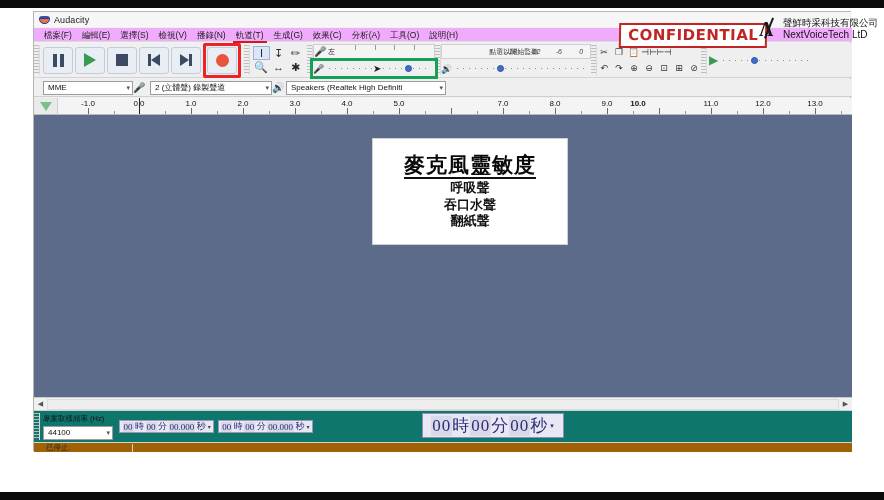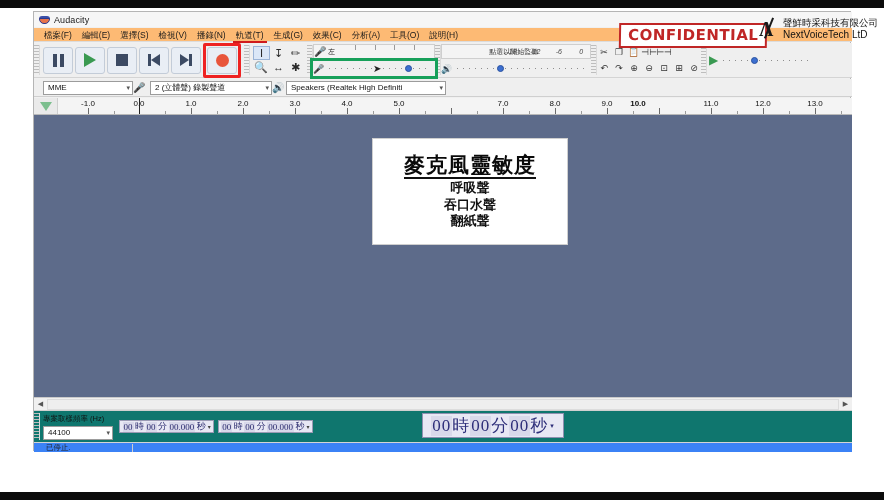--- a/index.html
+++ b/index.html
@@ -43,21 +43,21 @@
   }
   .aud-logo .band {
     position:absolute; left:0; top:1px; width:11px; height:3px;
     background:#3b4fa8; border-radius:5px 5px 0 0;
   }
   #title-text { font-size:9px; color:#202020; letter-spacing:0.1px; }
 
   
   #menubar {
     position:absolute; left:0; top:16px; width:818px; height:14px;
-    background:#fdba74;
+    background:#f0abfc;
     display:flex; align-items:center; padding-left:5px;
     border-bottom:1px solid #dcdcdc;
   }
   .menu-item {
     font-size:8.5px; color:#1a1a1a; padding:0 5px; line-height:14px;
     white-space:nowrap; cursor:default; position:relative;
   }
   .menu-item.active-underline::after {
     content:""; position:absolute; left:2px; right:2px; bottom:-1px;
     height:2px; background:#d01b1b;
@@ -220,21 +220,21 @@
     background:#e8e8f4; border:1px solid #8f8fb0;
     display:flex; align-items:center; justify-content:center;
     font-family:"Liberation Serif","DejaVu Serif",serif; font-size:17px; color:#2f2f7a;
     letter-spacing:1px;
   }
   #bigtime .bd { background:#d9d9ea; padding:0 1px; }
 
   
   #statusbar {
     position:absolute; left:0; top:430px; width:818px; height:10px;
-    background:#3b82f6; border-top:1px solid #d4d4d4;
+    background:#a16207; border-top:1px solid #d4d4d4;
     display:flex; align-items:center; font-size:7.5px; color:#222;
   }
   #statusbar .cell { height:10px; display:flex; align-items:center; padding:0 4px; }
   #statusbar .sep { width:1px; height:8px; background:#cfcfcf; }
 
   
   #confidential {
     position:absolute; left:619px; top:23px;
     border:2px solid #c02626; background:#ffffff;
     padding:1px 7px 2px 7px;

